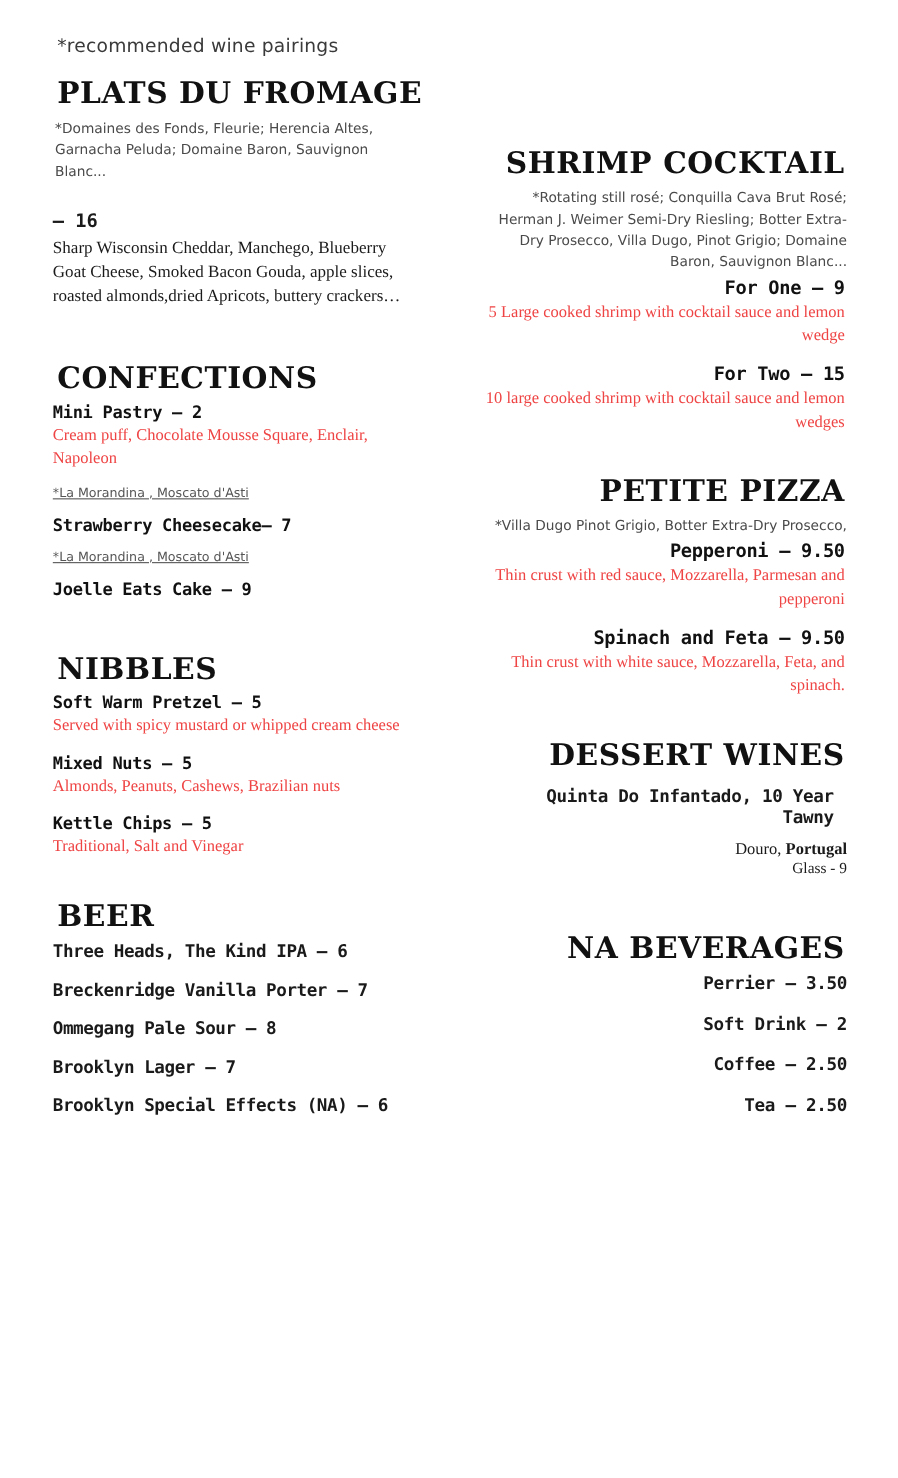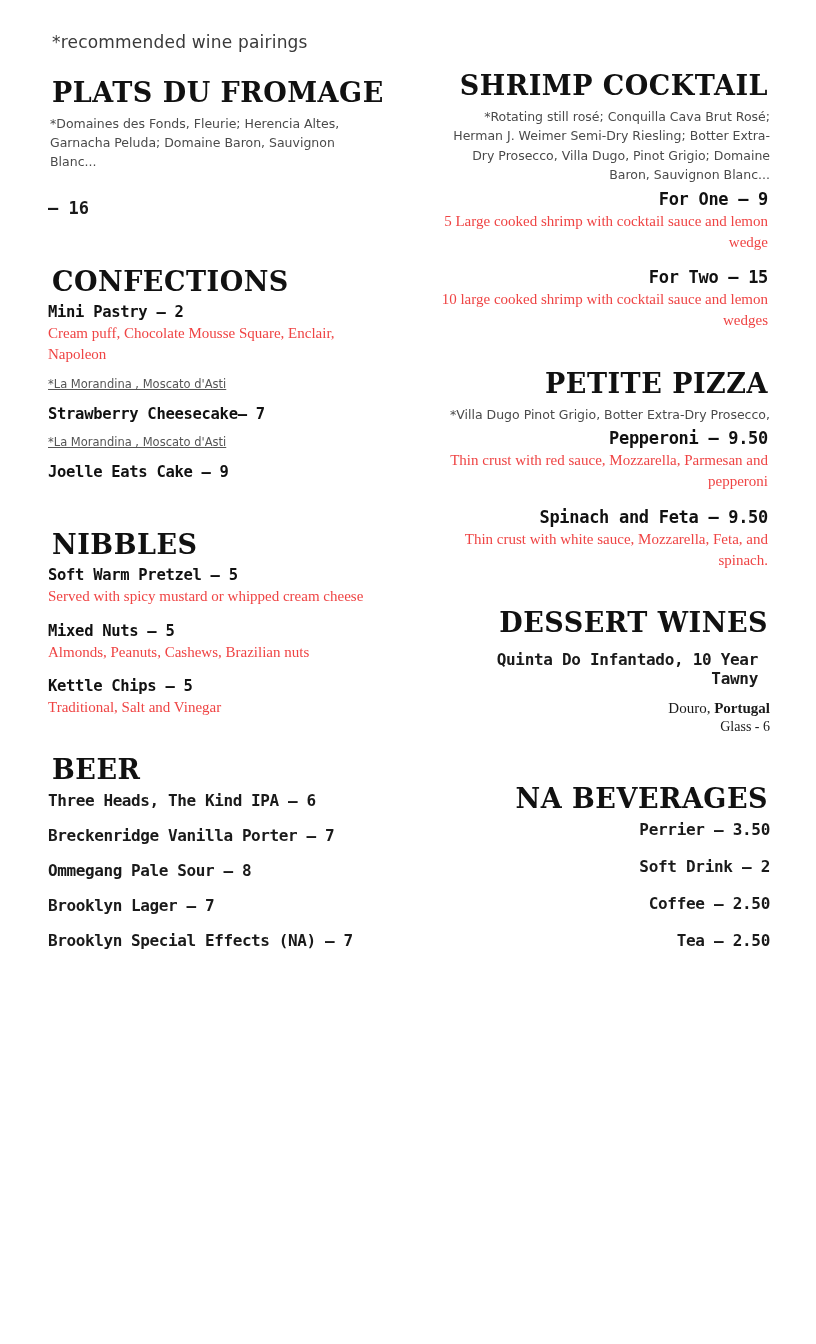--- a/index.html
+++ b/index.html
@@ -154,20 +154,21 @@
   <div class="note">*recommended wine pairings</div>
 
   <div class="columns">
 
     <div class="col col-left">
 
       <div class="section">
         <h2 class="section-title">PLATS DU FROMAGE</h2>
         <p class="pairing">*Domaines des Fonds, Fleurie; Herencia Altes, Garnacha Peluda; Domaine Baron, Sauvignon Blanc...</p>
         <p class="cheese-price">– 16</p>
+        <p class="cheese-desc">Sharp Wisconsin Cheddar, Manchego, Blueberry Goat Cheese, Smoked Bacon Gouda, apple slices, roasted almonds,dried Apricots, buttery crackers…</p>
       </div>
 
       <div class="spacer-md"></div>
 
       <div class="section">
         <h2 class="section-title">CONFECTIONS</h2>
 
         <div class="item">
           <p class="item-name">Mini Pastry – 2</p>
           <p class="item-desc">Cream puff, Chocolate Mousse Square, Enclair, Napoleon</p>
@@ -206,21 +207,21 @@
       </div>
 
       <div class="spacer-sm"></div>
 
       <div class="section">
         <h2 class="section-title">BEER</h2>
         <p class="beer-item">Three Heads, The Kind IPA – 6</p>
         <p class="beer-item">Breckenridge Vanilla Porter – 7</p>
         <p class="beer-item">Ommegang Pale Sour – 8</p>
         <p class="beer-item">Brooklyn Lager – 7</p>
-        <p class="beer-item">Brooklyn Special Effects (NA) – 7</p>
+        <p class="beer-item">Brooklyn Special Effects (NA) – 6</p>
       </div>
 
     </div>
 
     <div class="col col-right">
 
       <div class="section">
         <h2 class="section-title">SHRIMP COCKTAIL</h2>
         <p class="pairing">*Rotating still rosé; Conquilla Cava Brut Rosé; Herman J. Weimer Semi-Dry Riesling; Botter Extra-Dry Prosecco, Villa Dugo, Pinot Grigio; Domaine Baron, Sauvignon Blanc...</p>
 
@@ -251,21 +252,21 @@
           <p class="item-desc">Thin crust with white sauce, Mozzarella, Feta, and spinach.</p>
         </div>
       </div>
 
       <div class="spacer-sm"></div>
 
       <div class="section">
         <h2 class="section-title">DESSERT WINES</h2>
         <p class="wine-name">Quinta Do Infantado, 10 Year Tawny</p>
         <p class="wine-region"><span>Douro, </span><b>Portugal</b></p>
-        <p class="wine-glass">Glass - 6</p>
+        <p class="wine-glass">Glass - 9</p>
       </div>
 
       <div class="spacer-md"></div>
 
       <div class="section">
         <h2 class="section-title">NA BEVERAGES</h2>
         <p class="bev-item">Perrier – 3.50</p>
         <p class="bev-item">Soft Drink – 2</p>
         <p class="bev-item">Coffee – 2.50</p>
         <p class="bev-item">Tea – 2.50</p>

